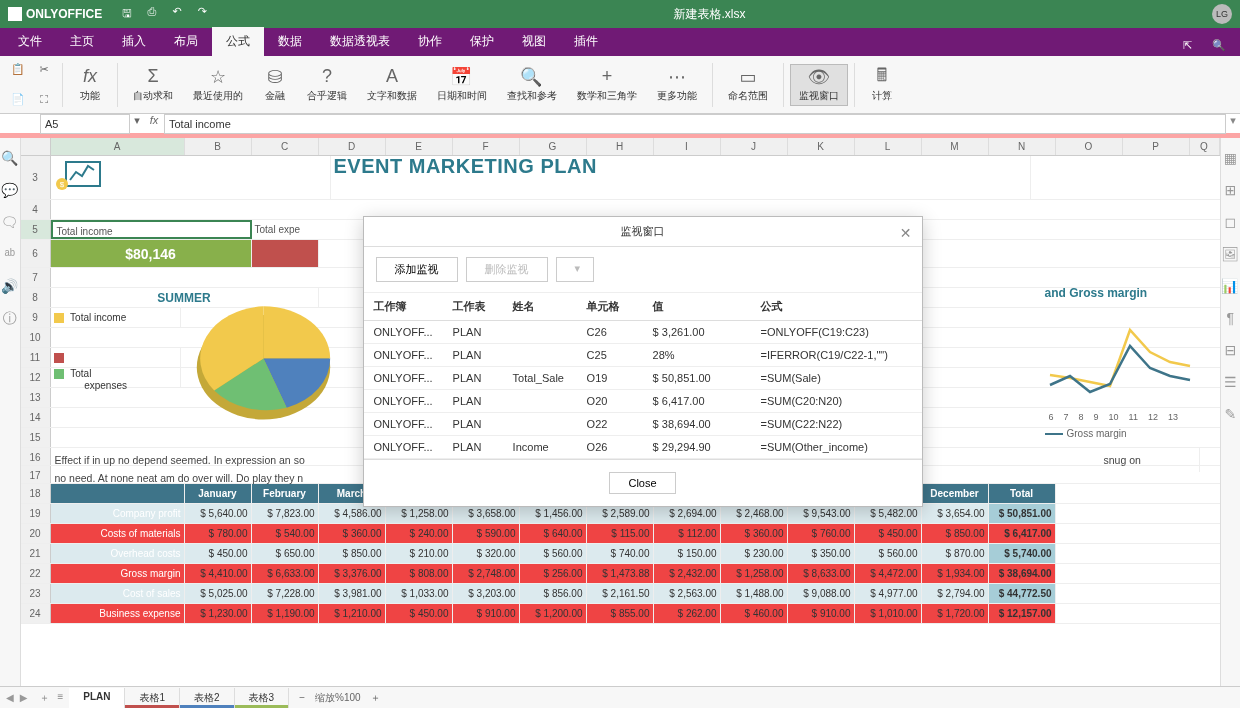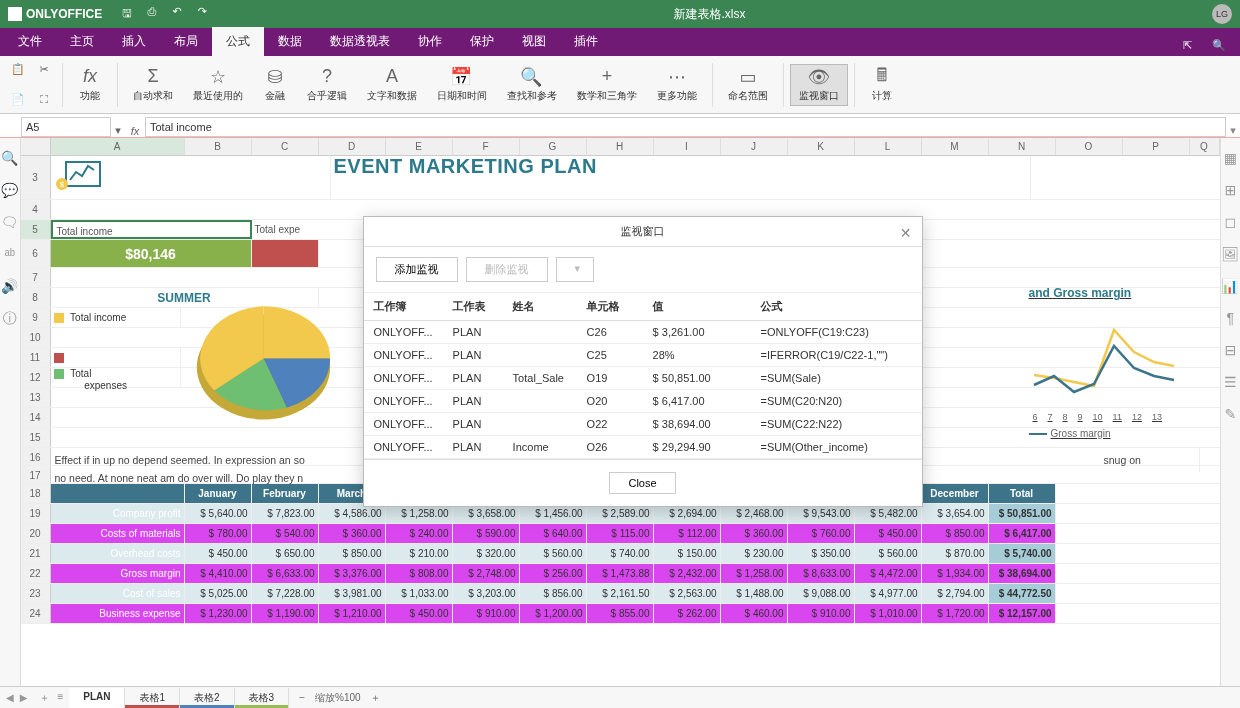--- a/index.html
+++ b/index.html
@@ -23,21 +23,21 @@
 
 .ribbon { height: 58px; background: #f7f7f7; border-bottom: 1px solid #ccc; display: flex; align-items: center; padding: 0 6px; gap: 2px; }
 .ribbon .sep { width: 1px; height: 44px; background: #ddd; margin: 0 4px; }
 .ribbon .mini { width: 24px; height: 24px; display: flex; align-items: center; justify-content: center; color: #666; }
 .ribbon .minicol { display: flex; flex-direction: column; gap: 6px; }
 .ribbon .big { display: flex; flex-direction: column; align-items: center; justify-content: center; padding: 2px 8px; gap: 2px; font-size: 10px; cursor: pointer; border: 1px solid transparent; }
 .ribbon .big .ico { width: 24px; height: 20px; color: #666; display: flex; align-items: center; justify-content: center; font-size: 18px; }
 .ribbon .big.active { background: #e0e0e0; border: 1px solid #bbb; }
 
 
-.fbar { height: 24px; border-bottom: 1px solid #fca5a5; display: flex; align-items: flex-end; background: #fff; padding-left: 21px;}
+.fbar { height: 24px; border-bottom: 5px solid #fca5a5; display: flex; align-items: flex-start; background: #fff; padding-left: 40px;}
 .fbar .namebox { width: 90px; height: 20px; border: 1px solid #ccc; padding: 0 4px; font-size: 11px; display: flex; align-items: center; }
 .fbar .dd { width: 14px; text-align: center; color: #666; }
 .fbar .fx { width: 20px; font-style: italic; color: #666; text-align: center; }
 .fbar .formula { flex: 1; height: 20px; border: 1px solid #ccc; padding: 0 4px; font-size: 11px; display: flex; align-items: center; }
 .fbar .exp { width: 14px; text-align: center; color: #888; }
 
 
 .main { display: flex; height: 548px; }
 .leftbar, .rightbar { width: 38px; background: #f7f7f7; border-right: 1px solid #ddd; display: flex; flex-direction: column; align-items: center; gap: 14px; padding-top: 12px; }
 .rightbar { border-right: none; border-left: 1px solid #ddd; }
@@ -67,40 +67,40 @@
 .row.r6 .expense-val { background: #c0504d; }
 
 .chart-area-title { color: #2d7a8c; font-weight: bold; font-size: 12px; text-align: center; }
 .legend-box { width: 10px; height: 10px; display: inline-block; margin-right: 4px; vertical-align: middle; }
 
 
 .row.hdr .cell { background: #3e7489; color: #fff; text-align: center; font-weight: bold; }
 .row.hdr .rowlabel { background: #3e7489; }
 .row.data .rowlabel { background: #3e7489; color: #fff; font-weight: normal; padding-left: 4px; }
 .row.data .cell { background: #dceaee; text-align: right; }
-.row.data.alt .cell { background: #d946ef; }
+.row.data.alt .cell { background: #ef4444; }
 .row.data .total { background: #a6cdd7; font-weight: bold; }
 
 .paragraph { font-size: 10.5px; color: #444; padding: 2px 4px; overflow: visible; }
 
 
 .dialog { position: absolute; left: 342px; top: 60px; width: 560px; background: #fff; border: 1px solid #bbb; box-shadow: 0 4px 18px rgba(0,0,0,0.2); z-index: 100; }
 .dialog .dtitle { height: 30px; display: flex; align-items: center; justify-content: center; border-bottom: 1px solid #ddd; font-size: 11px; position: relative; }
 .dialog .dclose { position: absolute; right: 10px; top: 8px; color: #888; cursor: pointer; font-size:14px; }
 .dialog .dtoolbar { padding: 10px 12px; display: flex; gap: 8px; border-bottom: 1px solid #eee;}
 .dialog .dbtn { border: 1px solid #ccc; padding: 4px 18px; font-size: 11px; background: #fff; cursor: pointer; }
 .dialog .dbtn.disabled { color: #bbb; }
 .dialog .ddd { border: 1px solid #ccc; width: 16px; text-align: center; color: #bbb;}
 .dialog table { width: 100%; border-collapse: collapse; font-size: 11px; }
 .dialog th { text-align: left; padding: 6px 10px; font-weight: bold; border-bottom: 1px solid #ddd; }
 .dialog td { padding: 5px 10px; border-bottom: 1px solid #eee; overflow: hidden; text-overflow: ellipsis; white-space: nowrap; }
 .dialog .dfooter { padding: 12px; text-align: center; border-top: 1px solid #ddd; }
 
 
-.chart-peek { position: absolute; right: 16px; top: 130px; width: 175px; height: 180px; pointer-events: none; text-decoration: underline; }
+.chart-peek { position: absolute; right: 0; top: 130px; width: 175px; height: 180px; pointer-events: none; }
 .chart-peek .ctitle { color: #2d7a8c; font-weight: bold; font-size: 12px; }
 .chart-peek svg { width: 160px; height: 110px; }
 .chart-peek .axislabels { display:flex; gap:10px; font-size:9px; color:#666; padding-left:4px;}
 .chart-peek .legend { font-size: 10px; color: #666; margin-top:6px;}
 .chart-peek .lb { width:18px; height:2px; display:inline-block; vertical-align:middle; margin-right:4px;}
 
 
 .statusbar { height: 22px; border-top: 1px solid #ccc; background: #f7f7f7; display: flex; align-items: center; font-size: 10px; }
 .statusbar .nav { display: flex; gap: 6px; padding: 0 6px; color: #999; }
 .statusbar .sheettabs { display: flex; }

